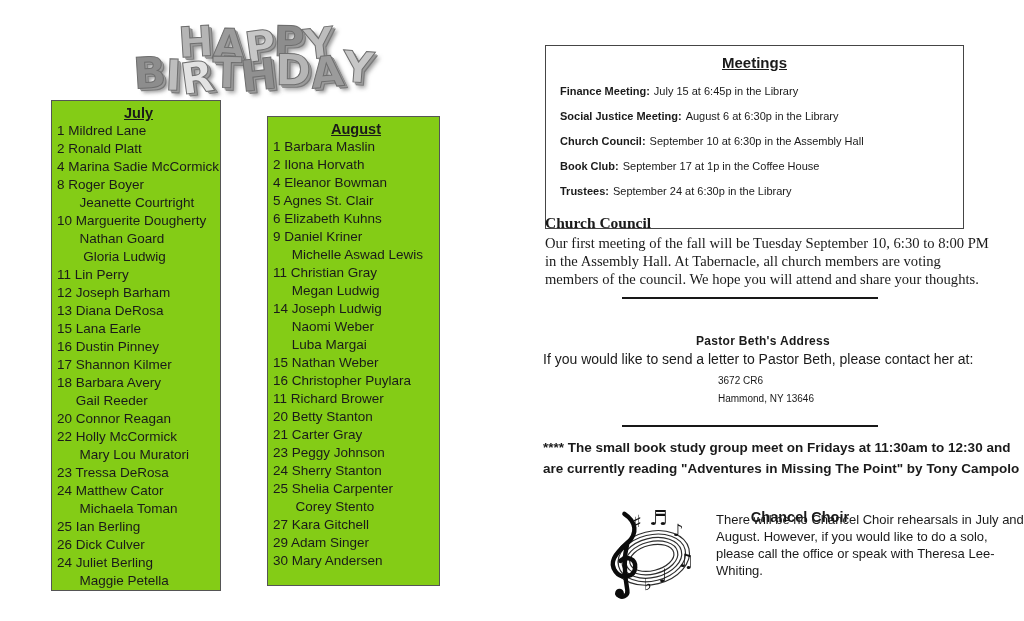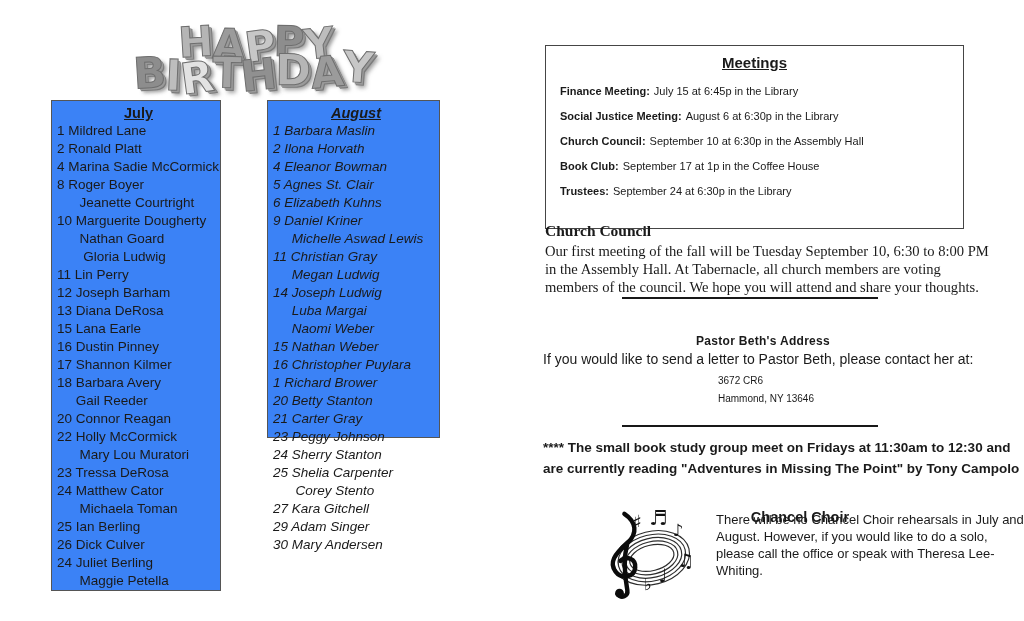--- a/index.html
+++ b/index.html
@@ -17,40 +17,40 @@
     display:inline-block;
     -webkit-text-stroke:1px #6e6e6e;
     text-shadow:2px 2px 0 #9a9a9a, 3px 3px 0 #7b7b7b, 5px 5px 4px rgba(80,80,80,.55);
     letter-spacing:-1px;
   }
   .clip-row1 { margin-left:46px; font-size:42px; line-height:40px; }
   .clip-row2 { margin-top:-12px; font-size:43px; line-height:42px; }
 
   
   .bday-box {
-    position:absolute; border:1px solid #555; background:#3b82f6;
+    position:absolute; border:1px solid #555; background:#84cc16;
     box-sizing:border-box; padding:4px 0 0 5px;
   }
   .box-july   { left:51px;  top:100px; width:170px; height:491px; }
-  .box-august { left:267px; top:100px; width:173px; height:338px;font-style:italic; }
+  .box-august { left:267px; top:116px; width:173px; height:470px; }
   .bday-title { margin:0 0 1px; font-size:14.5px; font-weight:bold; text-align:center; text-decoration:underline; }
   .bday-line  { font-size:13.5px; line-height:18px; white-space:pre; }
 
   
   .meetings-box {
     position:absolute; left:545px; top:45px; width:419px; height:184px;
     border:1px solid #454545; box-sizing:border-box; padding:6px 14px 0;
   }
   .meetings-title { margin:2px 0 12px; font-size:15px; font-weight:bold; text-align:center; text-decoration:underline; }
   .meeting-line { font-size:11px; line-height:16px; margin-bottom:9px; white-space:nowrap; }
   .m-label { font-weight:bold; margin-right:4px; }
 
   
   .council { position:absolute; left:545px; top:214px; width:440px; font-family:"Liberation Serif", serif; }
-  .council-title { margin:8px 0 2px; font-size:15.5px; font-weight:bold; }
+  .council-title { margin:0 0 2px; font-size:15.5px; font-weight:bold; }
   .serif-line { font-size:14.6px; line-height:18px; white-space:nowrap; }
 
   
   .divider { position:absolute; left:622px; width:256px; height:0; border-top:2px solid #181818; }
   .d1 { top:297px; }
   .d2 { top:425px; }
 
   
   .pastor-title {
     position:absolute; left:543px; top:322px; width:440px; text-align:center;
@@ -157,29 +157,29 @@
         <div class="bday-line">9 Daniel Kriner</div>
 
         <div class="bday-line">     Michelle Aswad Lewis</div>
 
         <div class="bday-line">11 Christian Gray</div>
 
         <div class="bday-line">     Megan Ludwig</div>
 
         <div class="bday-line">14 Joseph Ludwig</div>
 
+        <div class="bday-line">     Naomi Weber</div>
+
         <div class="bday-line">     Luba Margai</div>
 
-        <div class="bday-line">     Naomi Weber</div>
-
         <div class="bday-line">15 Nathan Weber</div>
 
         <div class="bday-line">16 Christopher Puylara</div>
 
-        <div class="bday-line">1 Richard Brower</div>
+        <div class="bday-line">11 Richard Brower</div>
 
         <div class="bday-line">20 Betty Stanton</div>
 
         <div class="bday-line">21 Carter Gray</div>
 
         <div class="bday-line">23 Peggy Johnson</div>
 
         <div class="bday-line">24 Sherry Stanton</div>
 
         <div class="bday-line">25 Shelia Carpenter</div>

